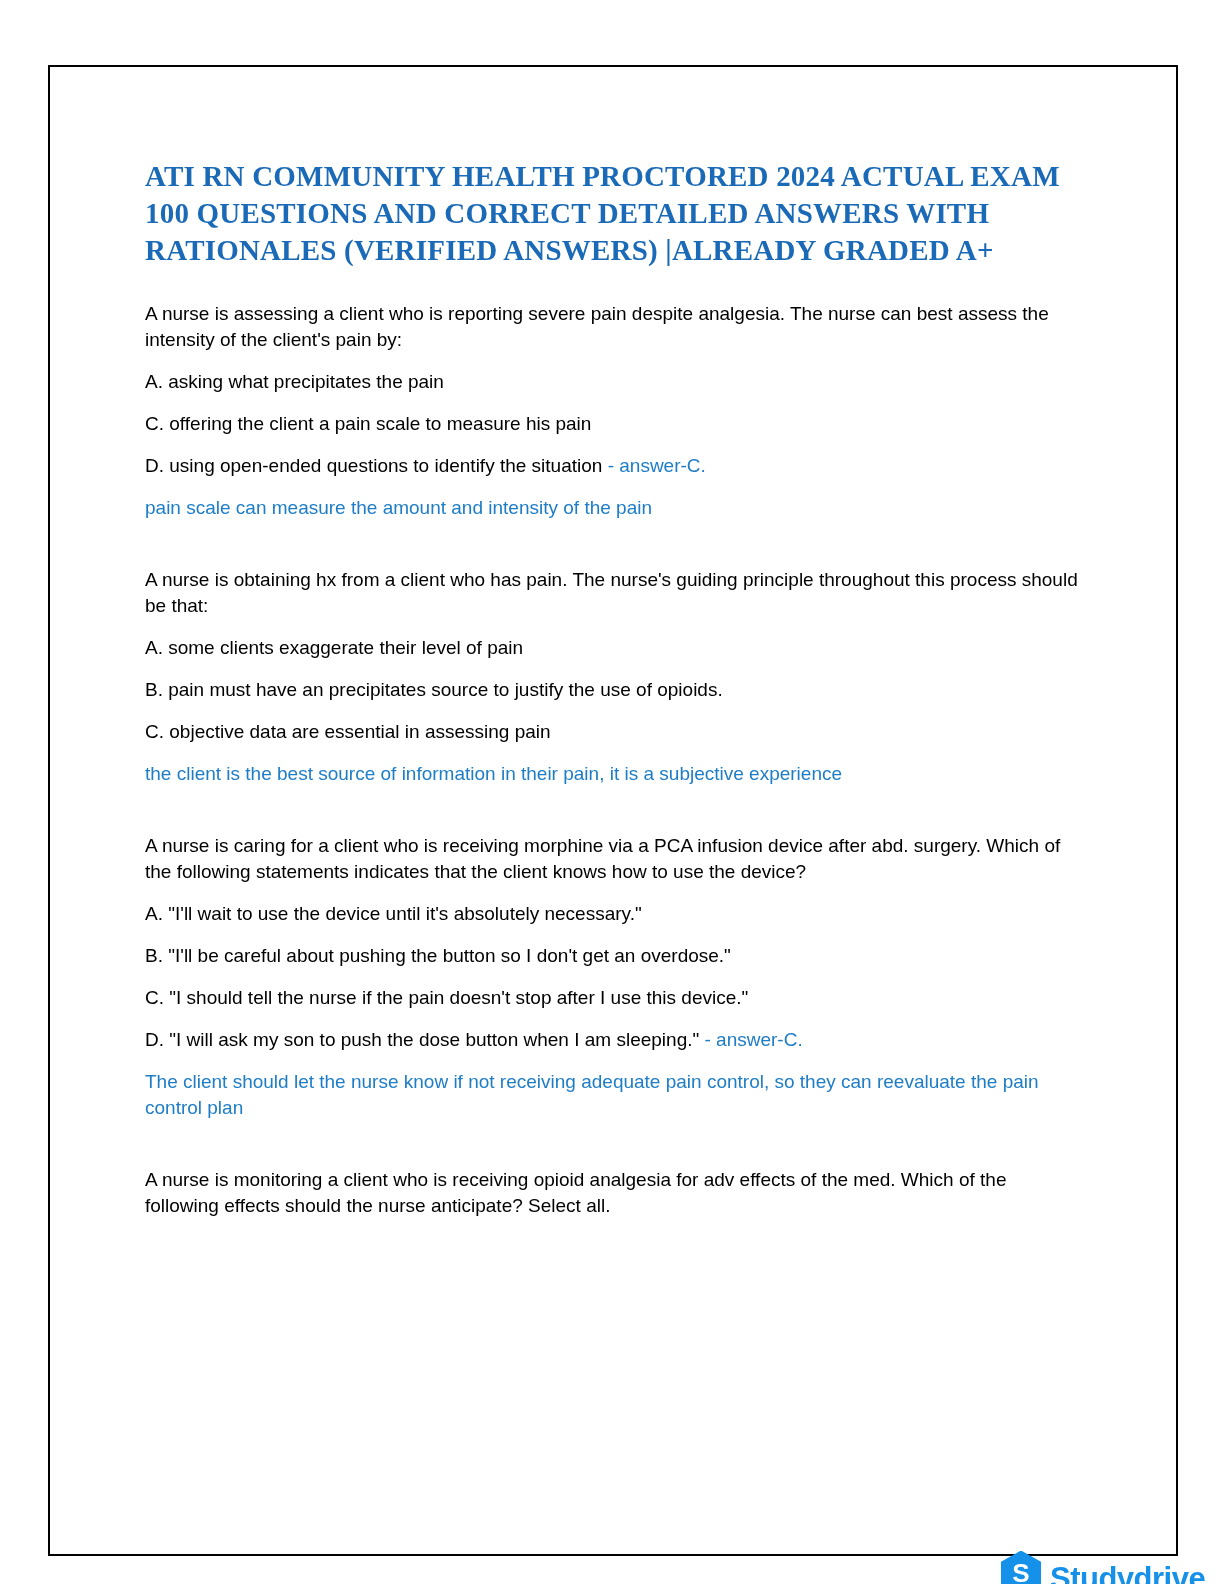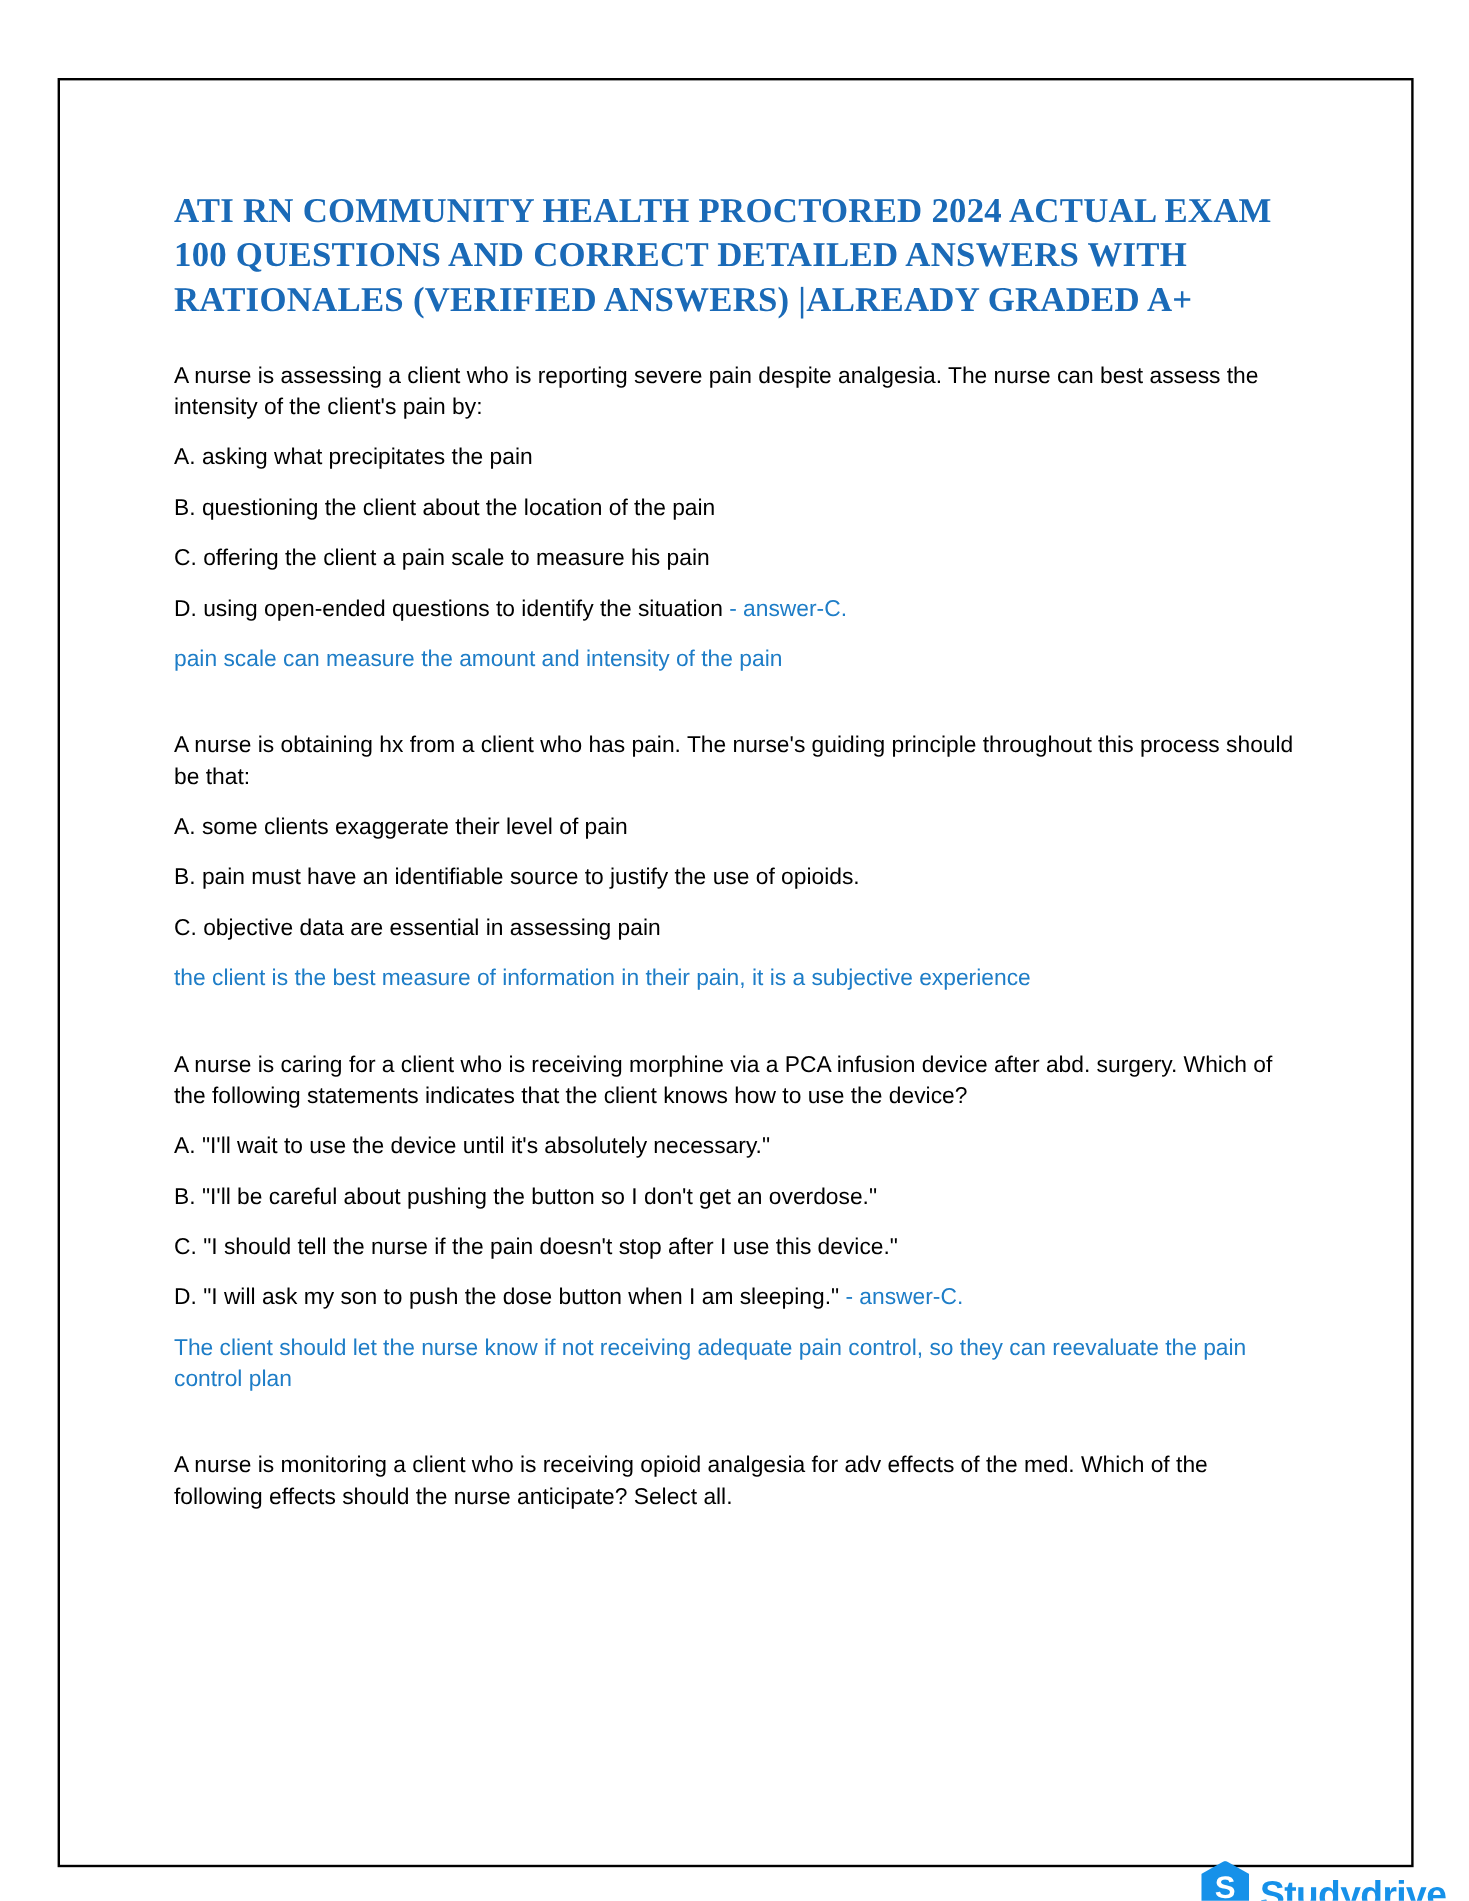--- a/index.html
+++ b/index.html
@@ -99,32 +99,31 @@
 
 <div class="page">
   <div class="page-border"></div>
 
   <div class="doc-content">
     <h1 class="doc-title">ATI RN COMMUNITY HEALTH PROCTORED 2024 ACTUAL EXAM 100 QUESTIONS AND CORRECT DETAILED ANSWERS WITH RATIONALES (VERIFIED ANSWERS) |ALREADY GRADED A+</h1>
 
     <section class="qblock">
       <p class="q">A nurse is assessing a client who is reporting severe pain despite analgesia. The nurse can best assess the intensity of the client's pain by:</p>
       <p class="opt"><span>A. asking what precipitates the pain</span><span class="ans"></span></p>
-      <p class="opt"><span>B. questioning the client about the location of the pain</span><span class="ans"></span></p>
       <p class="opt"><span>C. offering the client a pain scale to measure his pain</span><span class="ans"></span></p>
       <p class="opt"><span>D. using open-ended questions to identify the situation</span><span class="ans"> - answer-C.</span></p>
       <p class="rationale">pain scale can measure the amount and intensity of the pain</p>
     </section>
 
     <section class="qblock">
       <p class="q">A nurse is obtaining hx from a client who has pain. The nurse's guiding principle throughout this process should be that:</p>
       <p class="opt"><span>A. some clients exaggerate their level of pain</span><span class="ans"></span></p>
-      <p class="opt"><span>B. pain must have an identifiable source to justify the use of opioids.</span><span class="ans"></span></p>
+      <p class="opt"><span>B. pain must have an precipitates source to justify the use of opioids.</span><span class="ans"></span></p>
       <p class="opt"><span>C. objective data are essential in assessing pain</span><span class="ans"></span></p>
-      <p class="rationale">the client is the best measure of information in their pain, it is a subjective experience</p>
+      <p class="rationale">the client is the best source of information in their pain, it is a subjective experience</p>
     </section>
 
     <section class="qblock">
       <p class="q">A nurse is caring for a client who is receiving morphine via a PCA infusion device after abd. surgery. Which of the following statements indicates that the client knows how to use the device?</p>
       <p class="opt"><span>A. "I'll wait to use the device until it's absolutely necessary."</span><span class="ans"></span></p>
       <p class="opt"><span>B. "I'll be careful about pushing the button so I don't get an overdose."</span><span class="ans"></span></p>
       <p class="opt"><span>C. "I should tell the nurse if the pain doesn't stop after I use this device."</span><span class="ans"></span></p>
       <p class="opt"><span>D. "I will ask my son to push the dose button when I am sleeping."</span><span class="ans"> - answer-C.</span></p>
       <p class="rationale">The client should let the nurse know if not receiving adequate pain control, so they can reevaluate the pain control plan</p>
     </section>

